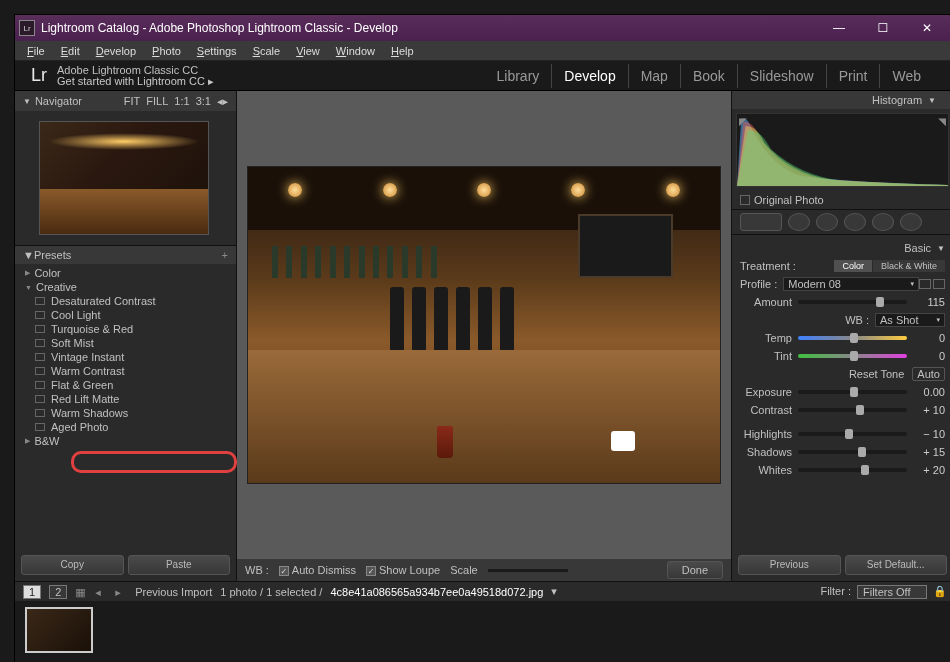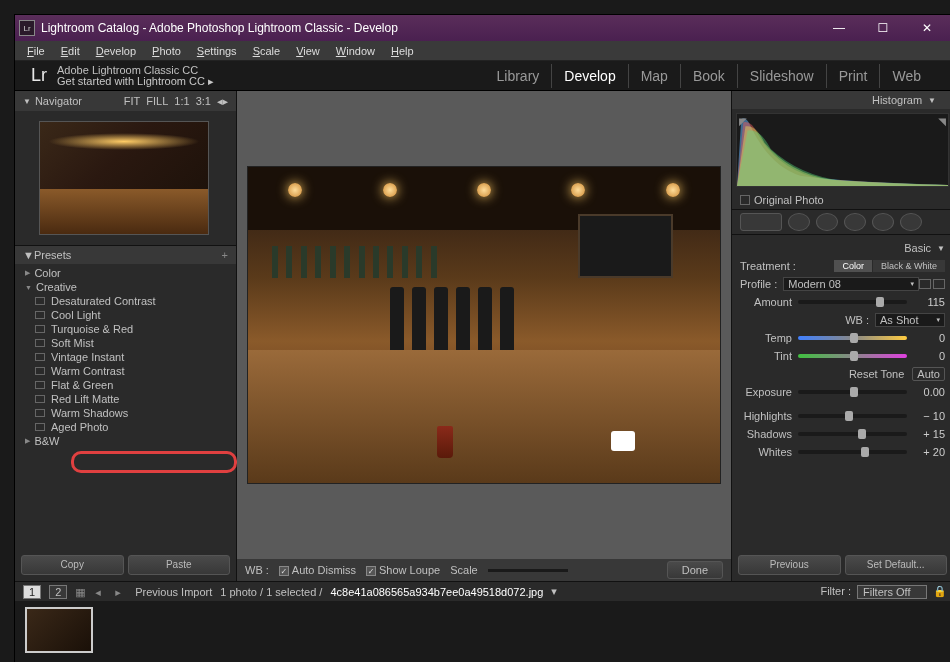--- a/index.html
+++ b/index.html
@@ -355,20 +355,27 @@
           <span>Reset Tone</span>
           <span class="auto">Auto</span>
         </div>
         <div class="basic-row">
             <span class="label">Exposure</span>
             <div class="slider">
               <div class="thumb" style="left:48%"></div>
             </div>
             <span class="val">0.00</span>
           </div>
+        <div class="basic-row">
+            <span class="label">Contrast</span>
+            <div class="slider">
+              <div class="thumb" style="left:53%"></div>
+            </div>
+            <span class="val">+ 10</span>
+          </div>
         <div style="height:6px"></div>
         <div class="basic-row">
             <span class="label">Highlights</span>
             <div class="slider">
               <div class="thumb" style="left:43%"></div>
             </div>
             <span class="val">− 10</span>
           </div>
         <div class="basic-row">
             <span class="label">Shadows</span>

